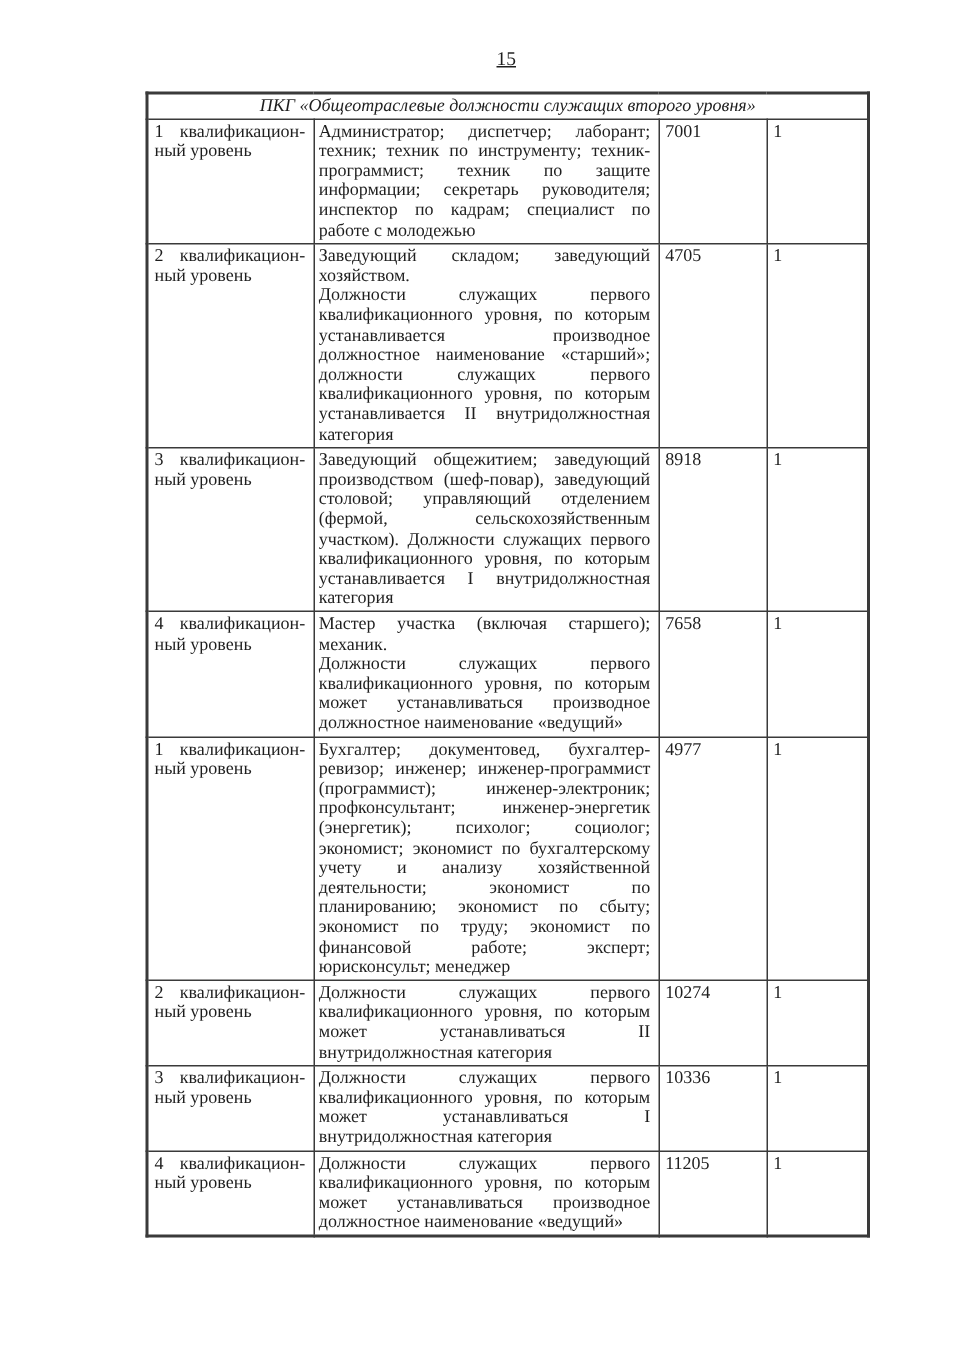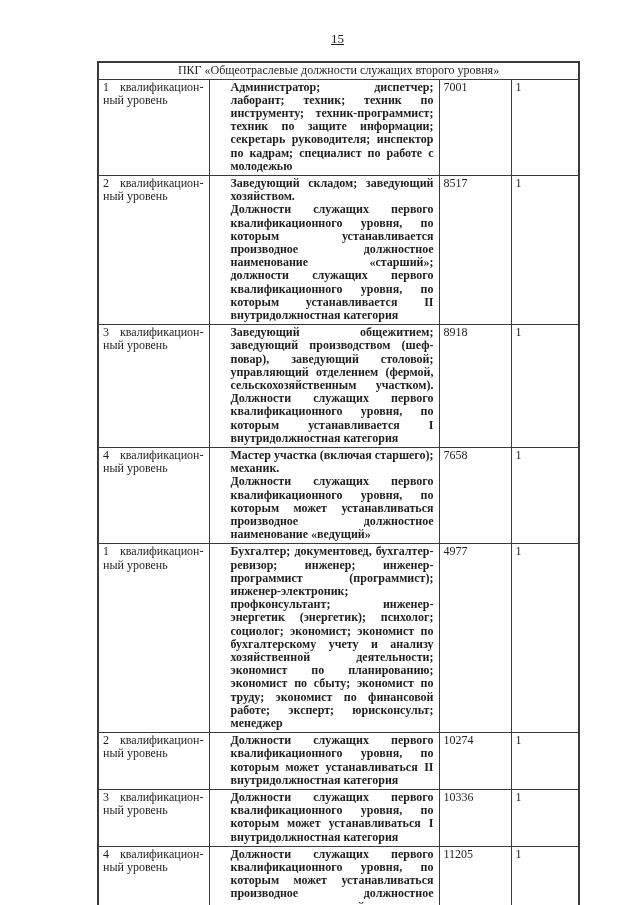--- a/index.html
+++ b/index.html
@@ -30,28 +30,28 @@
     border: 1px solid #3a3a3a;
     vertical-align: top;
     font-size: 12px;
     line-height: 13.2px;
     padding: 1px 4px 2px 4px;
   }
   td.section-header {
     text-align: center;
     padding: 1px 2px 1px 2px;
     line-height: 13.5px;
+    font-style: italic;
   }
   td.c1 { padding: 1px 5px 2px 4px; }
   .lvl-line1 { display: flex; justify-content: space-between; }
   td.c2 {
     text-align: justify;
     white-space: pre-line;
-    padding: 1px 5px 2px 21px;
-    font-weight: bold;
+    padding: 1px 5px 2px 3px;
   }
   td.c3, td.c4 { }
 </style>
 </head>
 <body>
 
 <div class="page-number">15</div>
 
 <table class="doc-table">
   <colgroup>
@@ -82,21 +82,21 @@
     <tr>
       <td class="c1">
         <div class="lvl-line1">
             <span>2</span>
             <span>квалификацион-</span>
           </div>
         <div>ный уровень</div>
       </td>
       <td class="c2">Заведующий складом; заведующий хозяйством.
 Должности служащих первого квалификационного уровня, по которым устанавливается производное должностное наименование «старший»; должности служащих первого квалификационного уровня, по которым устанавливается II внутридолжностная категория</td>
-      <td class="c3">8517</td>
+      <td class="c3">4705</td>
       <td class="c4">1</td>
     </tr>
 
     <tr>
       <td class="c1">
         <div class="lvl-line1">
             <span>3</span>
             <span>квалификацион-</span>
           </div>
         <div>ный уровень</div>

